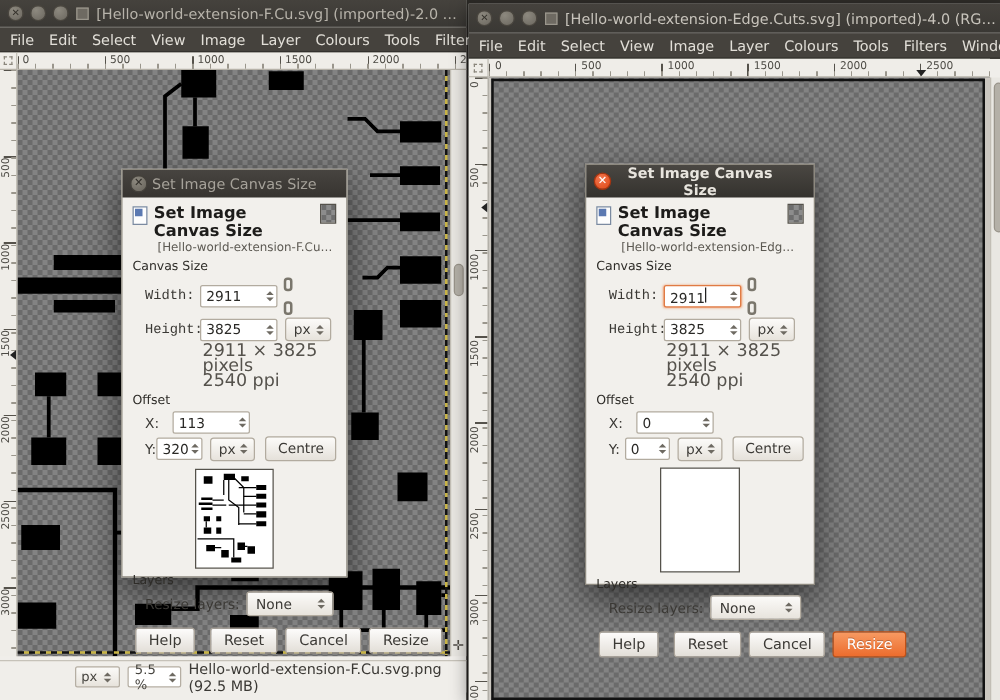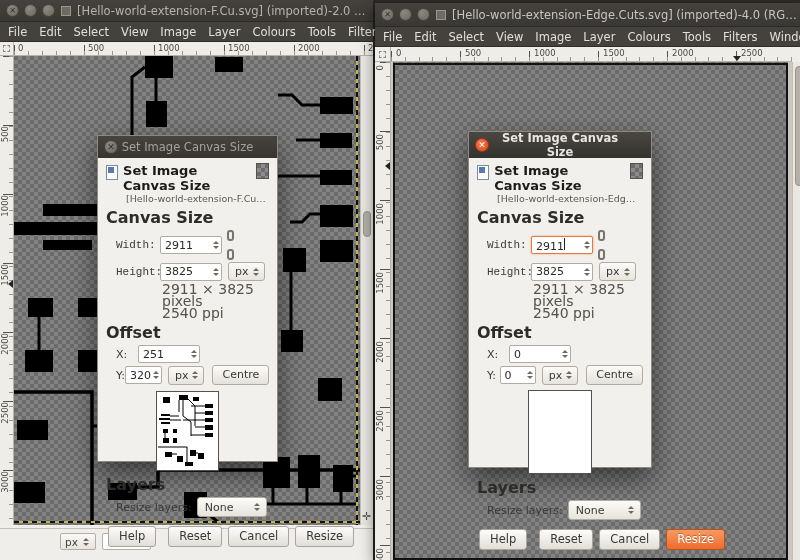--- a/index.html
+++ b/index.html
@@ -67,21 +67,21 @@
   .dialog.active .dlg-title { color:#e8e5de; font-weight:bold; }
   .dlg-close { width:14px; height:14px; border-radius:50%; background:radial-gradient(circle at 35% 30%,#8d897f,#66625a); border:1px solid #44413b; color:#33302b; font-size:9px; line-height:13px; text-align:center; }
   .dialog.active .dlg-close { background:radial-gradient(circle at 35% 30%,#f4764f,#dd4814); border:1px solid #a63511; color:#fff; }
   .dlg-body { padding:5px 8px 6px 8px; }
   .dlg-head { display:flex; align-items:flex-start; gap:5px; }
   .appicon { width:15px; height:15px; position:relative; background:#fdfdfd; border:1px solid #7b8aa0; margin-top:2px; }
   .appicon::after { content:""; position:absolute; left:1px; top:1px; width:6px; height:6px; background:#5b79b1; }
   .dlg-heading { font-size:13px; font-weight:bold; color:#1d1c1a; line-height:15px; }
   .dlg-sub { font-size:9.5px; color:#5c5952; margin:0 0 4px 20px; white-space:nowrap; overflow:hidden; text-overflow:ellipsis; max-width:140px; }
   .head-thumb { margin-left:auto; width:16px; height:16px; background:repeating-conic-gradient(#8c8c8c 0% 25%,#6d6d6d 0% 50%) 0 0/8px 8px; border:1px solid #55524b; }
-  .section { font-size:16px; font-weight:bold; color:#2e2c28; margin:4px 0 3px 0; }
+  .section { font-size:10px; font-weight:normal; color:#2e2c28; margin:4px 0 3px 0; }
   .frow { display:flex; align-items:center; margin:2px 0 2px 10px; }
   .flabel { font-size:11px; color:#3b3935; }
   .flabel.w44 { width:44px;font-family:Liberation Mono, monospace; } .flabel.w20 { width:22px; }
   .spinbox { display:flex; align-items:center; height:18px; width:62px; background:#fff; border:1px solid #b2ab9f; border-radius:2px; }
   .spinbox.focused { border:1px solid #e07b44; box-shadow:0 0 2px #f09a6a; }
   .spinbox .val { flex:1; font-size:11px; color:#2a2926; padding-left:4px; }
   .caret { display:inline-block; width:1px; height:12px; background:#222; margin-left:0px; }
   .chain { width:9px; height:30px; margin-left:4px; display:flex; flex-direction:column; align-items:center; justify-content:space-between; }
   .chain b { display:block; width:7px; height:11px; border:2px solid #7a766c; border-radius:3px; }
   .unitbtn { display:flex; align-items:center; gap:2px; height:19px; margin-left:6px; padding:0 3px 0 6px; border:1px solid #b2ab9f; border-radius:3px; background:linear-gradient(#fcfbf9,#e7e3dc); font-size:11px; color:#3b3935; }
@@ -213,20 +213,21 @@
             <i class="dn"></i>
           </span>
       </span>
       <span class="mini-entry">
         <span>5.5 %</span>
         <span class="spin">
             <i class="up"></i>
             <i class="dn"></i>
           </span>
       </span>
+      <span>Hello-world-extension-F.Cu.svg.png (92.5 MB)</span>
     </footer>
   </section>
 
   <section class="win" style="left:375px;top:3px;width:430px;height:557px;">
     <header class="titlebar" style="height:24px;">
       <span class="wbtns">
         <span class="wbtn">✕</span>
         <span class="wbtn"></span>
         <span class="wbtn"></span>
       </span>
@@ -325,21 +326,21 @@
             </span>
         </span>
       </div>
       <div class="note">2911 × 3825 pixels</div>
       <div class="note">2540 ppi</div>
 
       <div class="section">Offset</div>
       <div class="frow">
         <span class="flabel w20">X:</span>
         <span class="spinbox">
-          <span class="val">251</span>
+          <span class="val">113</span>
           <span class="spin">
               <i class="up"></i>
               <i class="dn"></i>
             </span>
         </span>
       </div>
       <div class="frow">
         <span class="flabel w20">Y:</span>
         <span class="spinbox">
           <span class="val">320</span>

